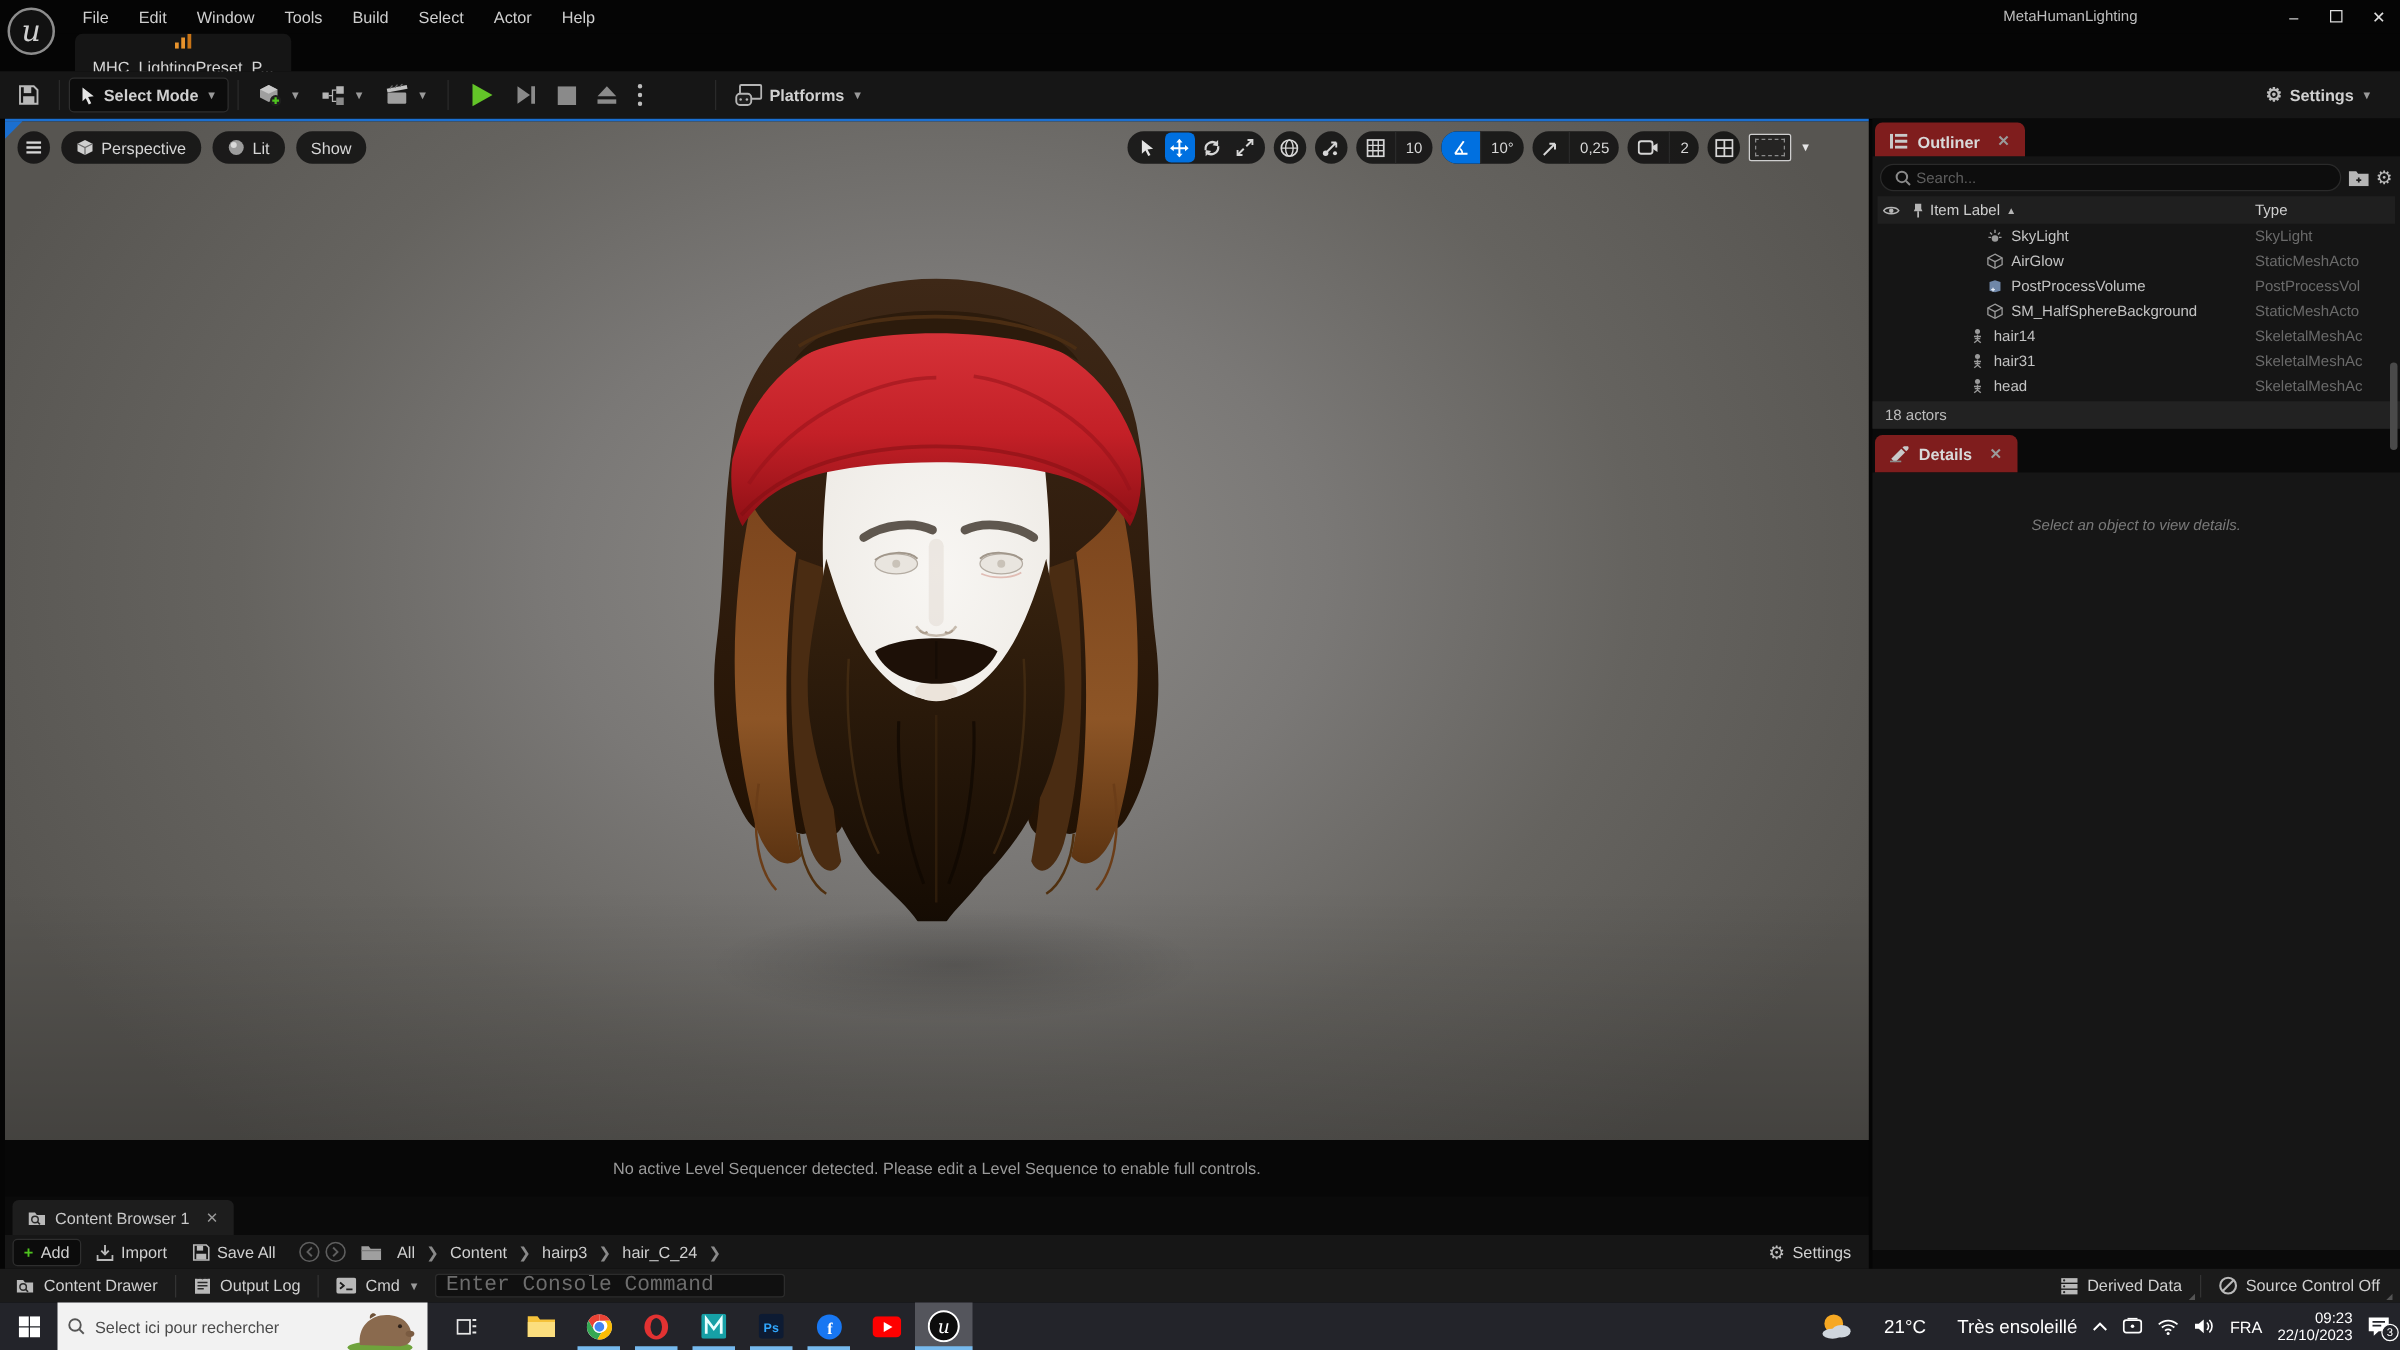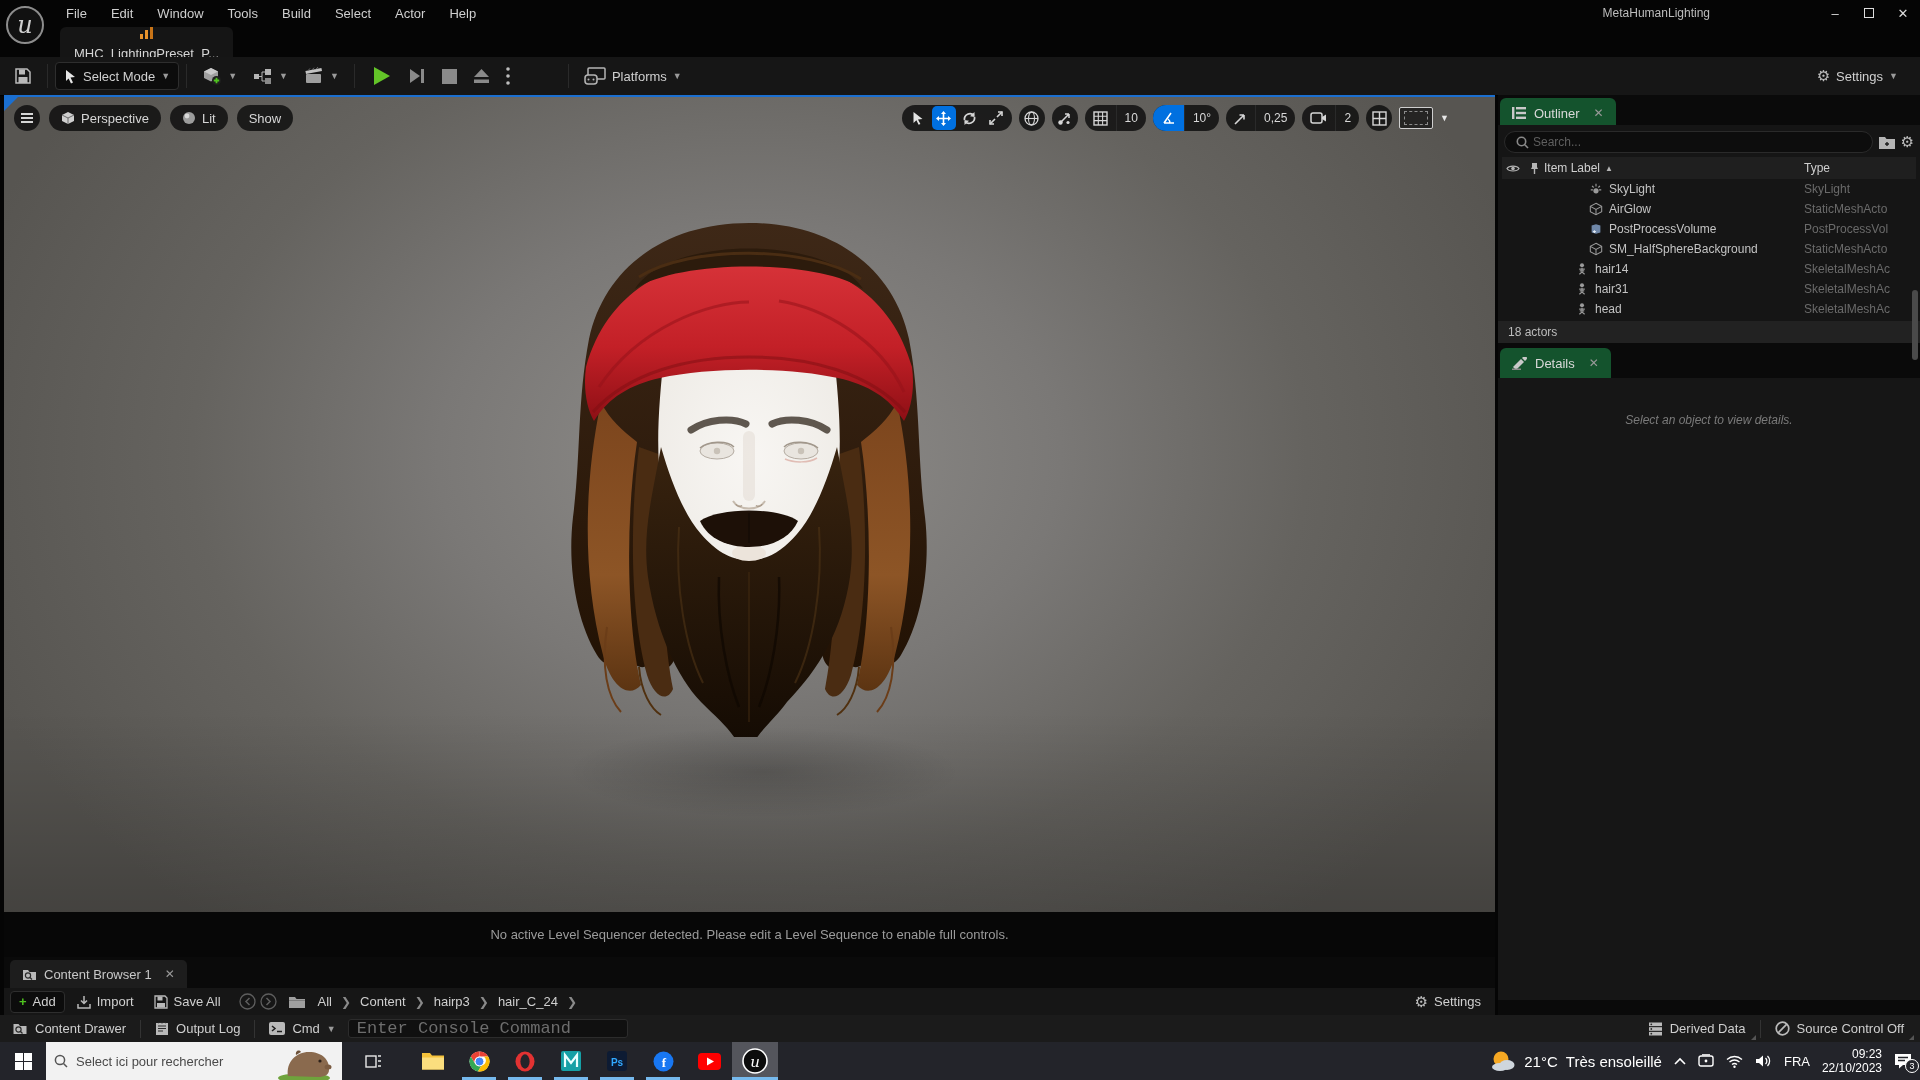--- a/index.html
+++ b/index.html
@@ -18,21 +18,21 @@
   .menu-item{ padding:5px 12px; color:#cfcfcf; font-size:13px; cursor:default; }
   #win-title{ right:210px; top:6px; color:#bdbdbd; font-size:12px; }
   .winbtn{ width:34px; height:22px; display:flex; align-items:center; justify-content:center; color:#ddd; font-size:13px;}
   #win-max i{ display:block; width:10px; height:10px; border:1px solid #ddd; }
 
   
   #tabbar{ left:52px; top:27px; width:1868px; height:30px; background:#050505; }
   #asset-tab{ margin-left:8px; height:30px; padding:0 14px; background:#151515; border-radius:6px 6px 0 0;
               display:flex; align-items:center; gap:7px; color:#d6d6d6;flex-direction:column;}
   
-  #toolbar{ left:0; top:57px; width:1920px; height:39px; background:#161616; border-bottom:1px solid #000; }
+  #toolbar{ left:0; top:57px; width:1920px; height:39px; background:#161616; border-bottom:1px solid #000;font-weight:bold; }
   .tbtn{ height:28px; display:flex; align-items:center; gap:6px; padding:0 8px; border-radius:4px; color:#d0d0d0;}
   .tbtn.boxed{ background:#0c0c0c; border:1px solid #2e2e2e; }
   .chev{ font-size:9px; color:#9a9a9a; }
   .tsep{ width:1px; height:24px; background:#2a2a2a; margin:0 7px; }
 
   
   #viewport{ left:4px; top:95px; width:1491px; height:817px; border-top:2px solid #1b6fd0;
     background: radial-gradient(ellipse 820px 620px at 50% 44%, #8f8d8a 0%, #7a7876 38%, #65635f 68%, #575551 100%);}
   #vp-darkbottom{ left:0; bottom:0; width:100%; height:200px;
     background:linear-gradient(#0000, #00000038); }
@@ -71,22 +71,22 @@
   .sbtn .grip{ position:absolute; right:2px; bottom:2px; width:0; height:0;
                border-right:5px solid #555; border-top:5px solid transparent;}
   #console-input{ width:280px; height:19px; background:#101010; border:1px solid #2c2c2c; border-radius:3px;
       color:#9a9a9a; font-family:"Liberation Mono", monospace; font-size:17px; padding:0 8px; }
   #console-input::placeholder{ color:#6d6d6d; font-family:"Liberation Mono", monospace;}
   .sb-sep{ width:1px; height:18px; background:#333; margin:0 2px;}
 
   
   #rightcol{ left:1498px; top:95px; width:422px; height:920px; background:#0a0a0a; }
   .dock-tabbar{ height:30px; background:#0a0a0a; display:flex;}
-  .dock-tab{ height:30px; padding:0 12px; background:#14532d; border-radius:6px 6px 0 0;
-             display:flex; align-items:center; gap:8px; color:#d9d9d9;}
+  .dock-tab{ height:30px; padding:0 12px; background:#7f1d1d; border-radius:6px 6px 0 0;
+             display:flex; align-items:center; gap:8px; color:#d9d9d9;font-weight:bold;}
   .xbtn{ color:#9a9a9a; font-size:12px; margin-left:6px;}
   #outliner-body{ background:#151515; padding:4px 4px 0 4px;}
   #ol-search{ display:flex; align-items:center; gap:6px; padding:2px 2px 4px 2px;}
   #ol-search input{ flex:1; height:22px; border-radius:11px; background:#0d0d0d; border:1px solid #2a2a2a;
        color:#bbb; padding:0 10px 0 28px; font-size:12px;}
   #ol-search input::placeholder{ color:#5f5f5f; }
   #ol-search .mag{ position:absolute; left:14px; }
   #ol-head{ height:22px; background:#1f1f1f; display:flex; align-items:center; font-size:12px; color:#cfcfcf; }
   .ol-row{ height:20px; display:flex; align-items:center; font-size:12px; color:#c3c3c3;}
   .ol-type{ margin-left:auto; width:112px; color:#6a6a6a; overflow:hidden; white-space:nowrap;}
@@ -104,21 +104,21 @@
   #tb-search{ width:296px; height:38px; background:#f2f2f2; display:flex; align-items:center; gap:8px; padding:0 8px; position:relative;}
   #tb-search span{ color:#4a4a4a; font-size:13px;}
   #tb-search .critter{ position:absolute; right:4px; bottom:0;}
   .tb-app{ width:46px; height:38px; display:flex; align-items:center; justify-content:center; position:relative;}
   .tb-app.running::after{ content:""; position:absolute; left:6px; right:6px; bottom:0; height:3px; background:#76b9ed;}
   .tb-app.active{ background:#54555c; }
   .tb-app.active::after{ content:""; position:absolute; left:0; right:0; bottom:0; height:3px; background:#76b9ed;}
   #tb-tray{ margin-left:auto; display:flex; align-items:center; gap:12px; padding-right:8px; font-size:13px;}
   #tb-clock{ text-align:right; font-size:12px; line-height:14px;}
   .trayico{ display:flex; align-items:center; justify-content:center; }
-  #tb-weather{ display:flex; align-items:center; gap:8px; font-size:15px;}
+  #tb-weather{ display:flex; align-items:center; gap:25px; font-size:15px;}
   #tb-badge{ position:relative;}
   #tb-badge b{ position:absolute; right:-7px; bottom:-4px; width:14px; height:14px; border-radius:50%;
      background:#23242a; border:1px solid #fff; font-size:9px; display:flex; align-items:center; justify-content:center; font-weight:normal;}
   .gear{ font-size:15px; color:#bdbdbd; }
 </style>
 </head>
 <body>
 
 <div id="root">
 

